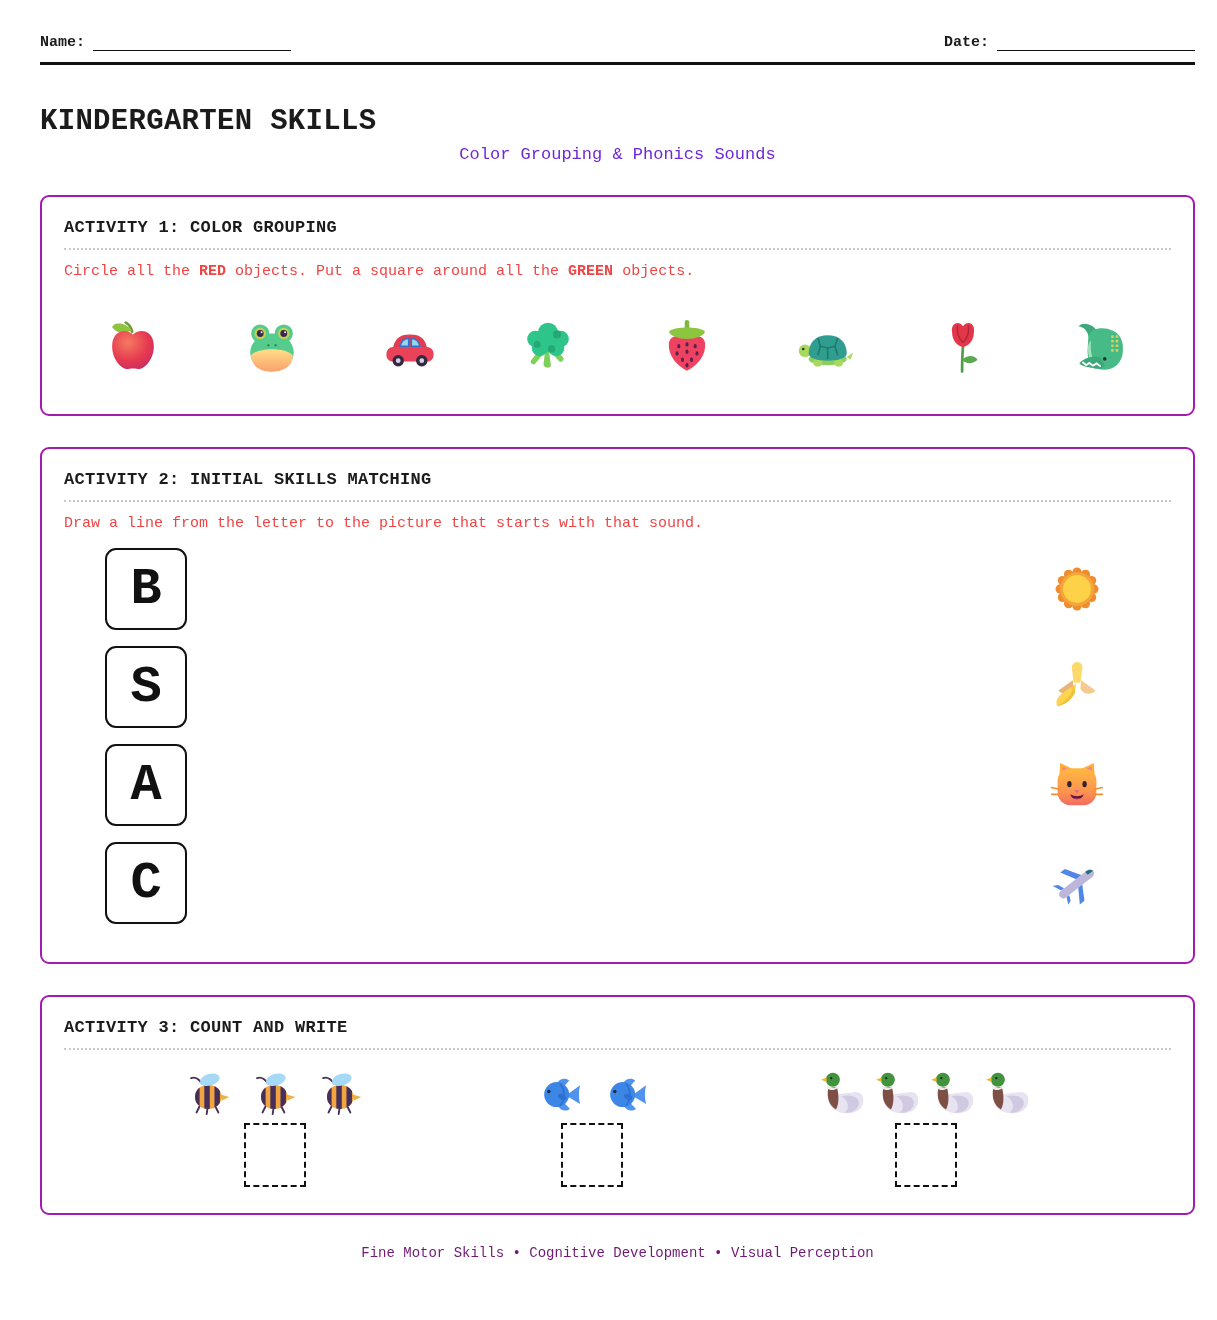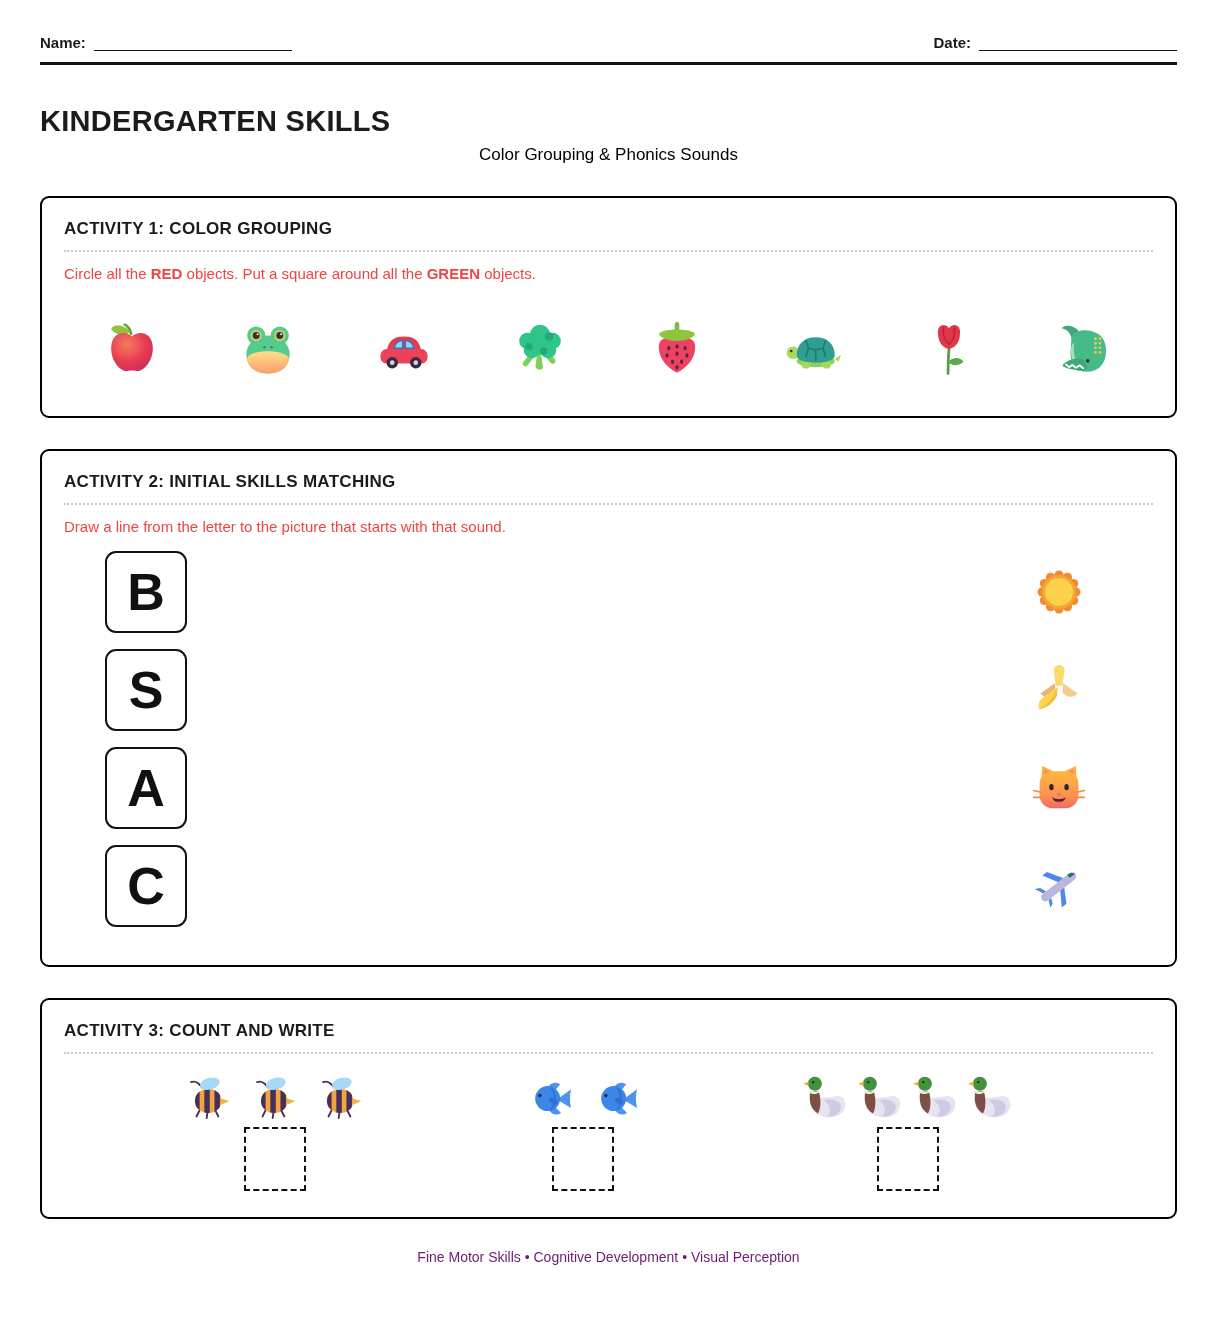--- a/index.html
+++ b/index.html
@@ -2,35 +2,35 @@
 <html><head>
 <meta charset="utf-8">
 <style>
   * { box-sizing: border-box; margin: 0; padding: 0; }
   html, body { background: #ffffff; }
   body {
     width: 1217px; height: 1320px; overflow: hidden;
     font-family: "Liberation Sans", sans-serif;
     color: #1b1b1b;
   }
-  .page { padding: 34px 40px 0 40px; }
+  .page { padding: 34px 22px 0 40px; font-family: Liberation Mono, monospace; }
 
   
   .header-row { display: flex; justify-content: space-between; align-items: flex-end; }
   .fill-field { display: flex; align-items: flex-end; font-size: 15px; font-weight: 600; }
   .fill-line { display: inline-block; width: 198px; border-bottom: 1.6px solid #111; height: 14px; margin-left: 8px; }
   .header-rule { border: none; border-top: 3px solid #111; margin-top: 11px; }
 
   
   .page-title { font-size: 29px; font-weight: 800; letter-spacing: 0.3px; margin-top: 40px; }
-  .page-subtitle { text-align: center; font-size: 17px; font-weight: 400; margin-top: 7px; color: #000000; }
+  .page-subtitle { text-align: center; font-size: 17px; font-weight: 400; margin-top: 7px; color: #6d28d9; }
 
   
   .activity {
-    border: 2px solid #000000; border-radius: 9px;
+    border: 2px solid #a21caf; border-radius: 9px;
     margin-top: 31px; padding: 21px 22px 20px 22px;
     background: #fff;
   }
   .activity-title { font-size: 17px; font-weight: 700; letter-spacing: 0.3px; }
   .dotted-divider { border: none; border-top: 2px dotted #c9c9c9; margin: 11px 0 13px 0; }
   .instruction { font-size: 15px; color: #ef4444; }
   .instruction b { font-weight: 700; }
 
   
   .items-row { display: flex; justify-content: space-around; align-items: center; margin-top: 22px; height: 92px; }

